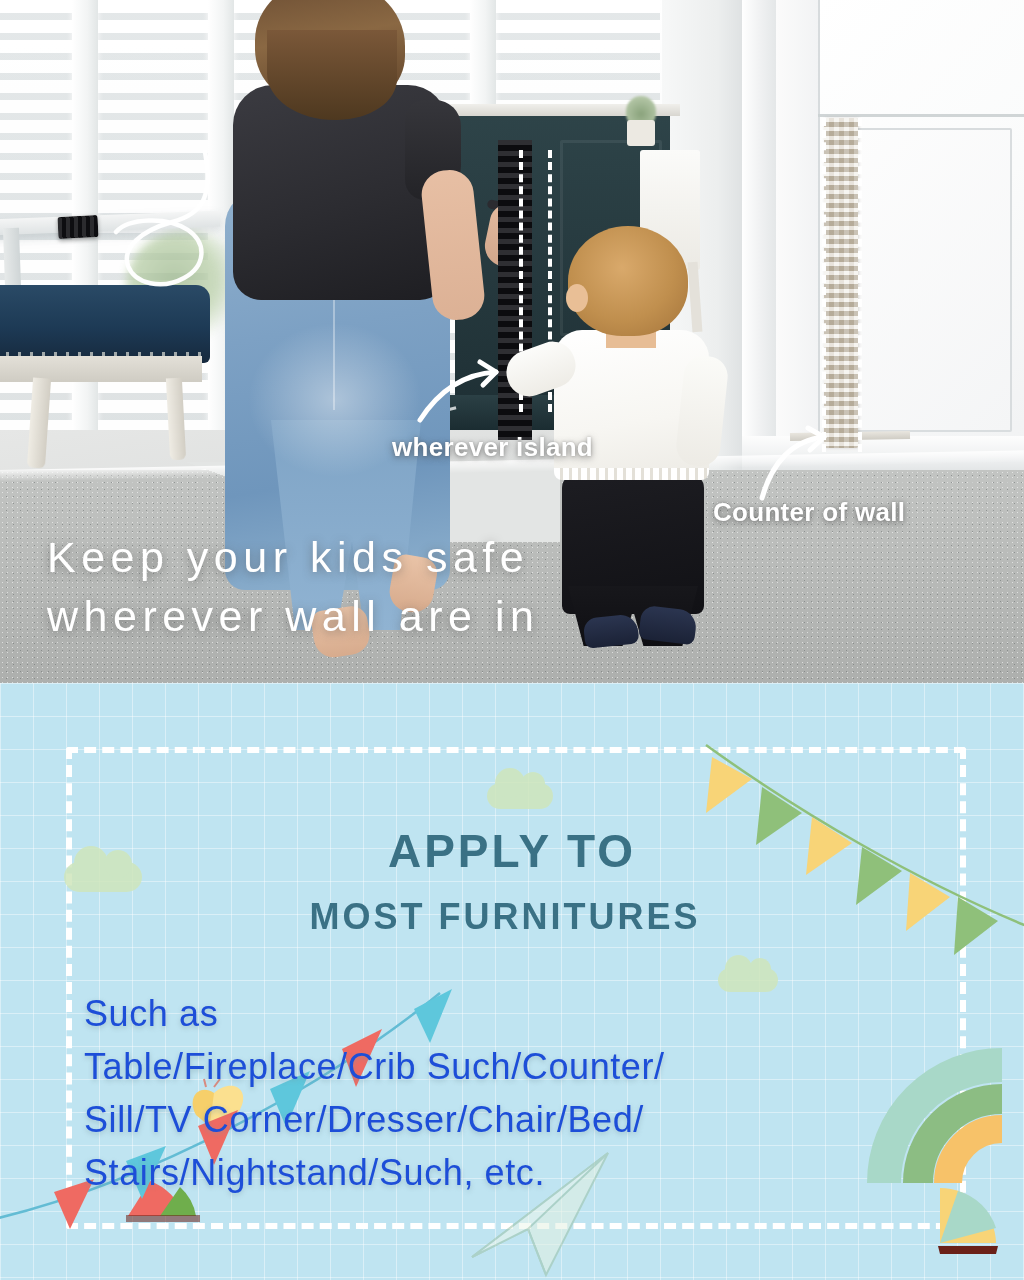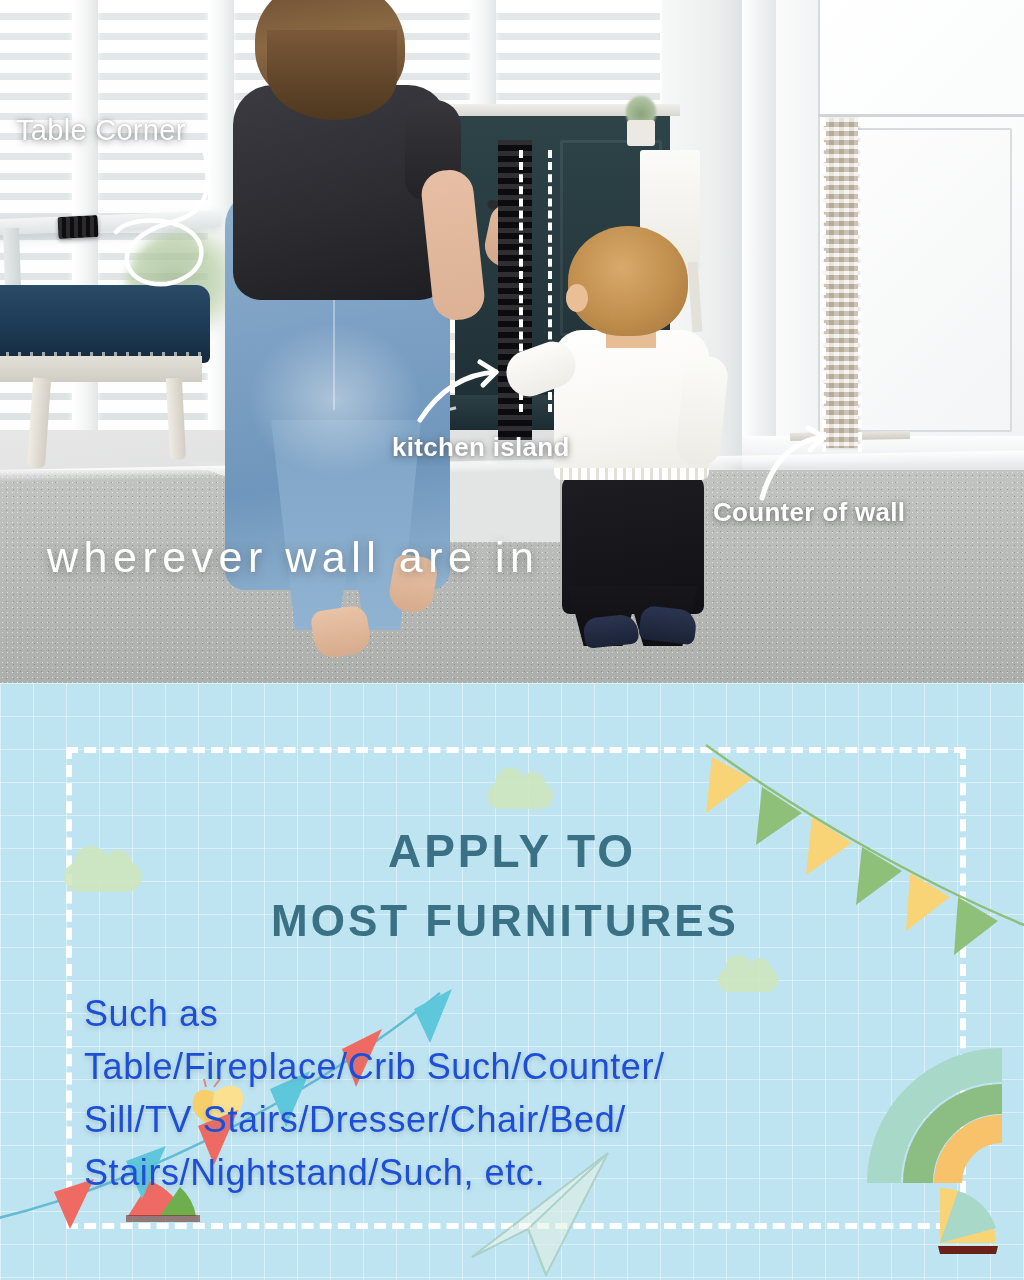--- a/index.html
+++ b/index.html
@@ -185,21 +185,21 @@
   .c2{left:487px;top:783px;width:66px;height:26px;}
   .c2:before{width:30px;height:30px;left:8px;top:-15px;}
   .c2:after{width:24px;height:24px;left:34px;top:-11px;}
   .c3{left:718px;top:968px;width:60px;height:24px;}
   .c3:before{width:27px;height:27px;left:7px;top:-13px;}
   .c3:after{width:22px;height:22px;left:31px;top:-10px;}
 
   
   .apply-line{position:absolute;color:#3a7185;font-weight:700;font-size:46px;letter-spacing:3px;}
   .apply1{left:0;top:824px;width:1024px;text-align:center;}
-  .apply2{left:0;top:896px;width:1010px;text-align:center;font-size:44px;}
+  .apply2{left:0;top:896px;width:1010px;text-align:center;font-size:36px;}
 
   .such-list{position:absolute;left:84px;top:988px;width:880px;color:#1d4ed8;font-size:36px;line-height:1.47;
     letter-spacing:.6px;text-shadow:0 2px 5px rgba(120,150,160,.45);}
   .such-list div{white-space:nowrap;}
 
   .deco-svg{position:absolute;left:0;top:0;width:1024px;height:597px;pointer-events:none;}
 </style>
 </head>
 <body>
 
@@ -297,25 +297,25 @@
     </div>
 
     <svg class="svg-anno" viewBox="0 0 1024 683">
       <path d="M205,152 C213,196 203,214 172,222 C140,231 122,248 128,266 C135,284 162,290 184,278 C206,266 207,243 188,230 C167,216 128,218 116,232" fill="none" stroke="#ffffff" stroke-width="4.5" stroke-linecap="round" opacity="0.97"></path>
       <path d="M420,420 C438,392 462,374 496,372" fill="none" stroke="#ffffff" stroke-width="5" stroke-linecap="round"></path>
       <path d="M496,372 L480,362 M496,372 L483,385" fill="none" stroke="#ffffff" stroke-width="5" stroke-linecap="round"></path>
       <path d="M762,498 C772,462 793,440 824,437" fill="none" stroke="#ffffff" stroke-width="5" stroke-linecap="round"></path>
       <path d="M824,437 L808,428 M824,437 L810,450" fill="none" stroke="#ffffff" stroke-width="5" stroke-linecap="round"></path>
     </svg>
 
-    <div class="callout callout-table">Table Corner</div>
-    <div class="callout callout-island">kitchen island</div>
+    <div class="callout callout-island">wherever island</div>
     <div class="callout callout-wall">Counter of wall</div>
 
     <div class="headline">
+      <div>Keep your kids safe</div>
       <div>wherever wall are in</div>
     </div>
   </div>
 
   <div class="panel">
     <div class="panel-grid"></div>
     <div class="dashed-frame"></div>
 
     <svg class="deco-svg" viewBox="0 0 1024 597">
 
@@ -373,18 +373,18 @@
     <div class="cloud c2" style="top:100px;"></div>
     <div class="cloud c1" style="top:179px;"></div>
     <div class="cloud c3" style="top:285px;"></div>
 
     <div class="apply-line apply1" style="top:141px">APPLY   TO</div>
     <div class="apply-line apply2" style="top:213px">MOST   FURNITURES</div>
 
     <div class="such-list" style="top:305px">
       <div>Such as</div>
       <div>Table/Fireplace/Crib Such/Counter/</div>
-      <div>Sill/TV Stairs/Dresser/Chair/Bed/</div>
+      <div>Sill/TV Corner/Dresser/Chair/Bed/</div>
       <div>Stairs/Nightstand/Such, etc.</div>
     </div>
   </div>
 
 </div>
 
 </body></html>

